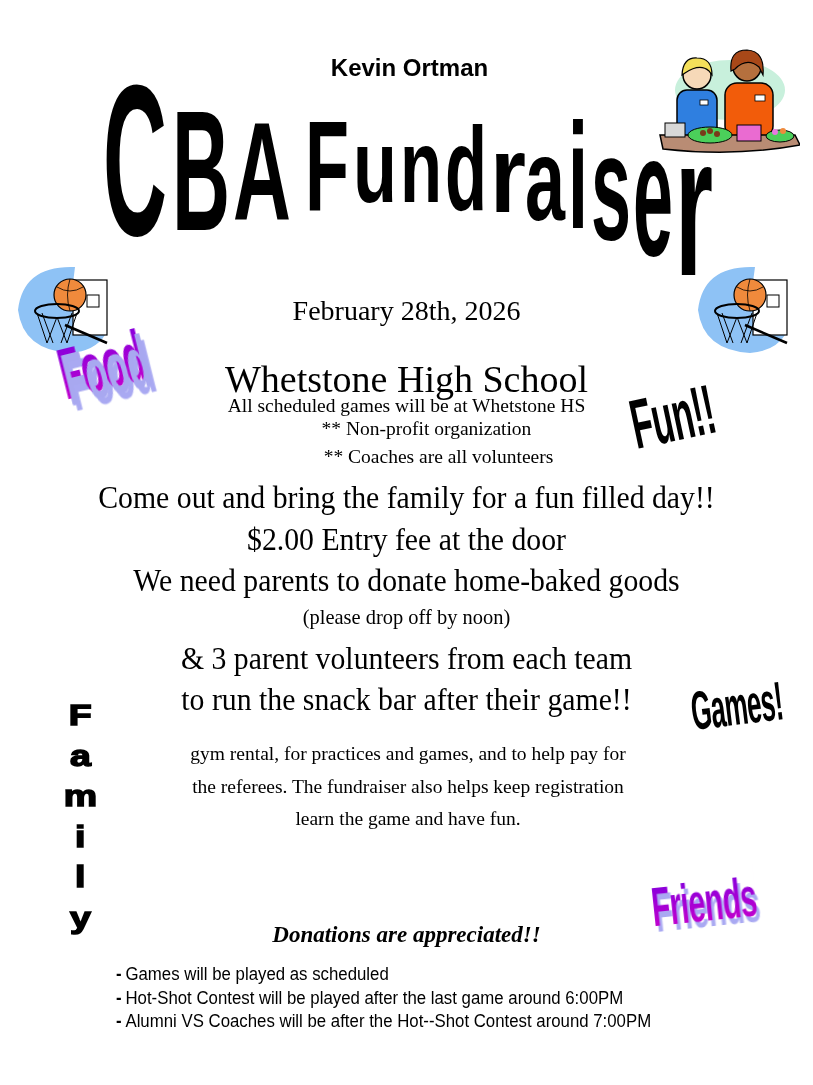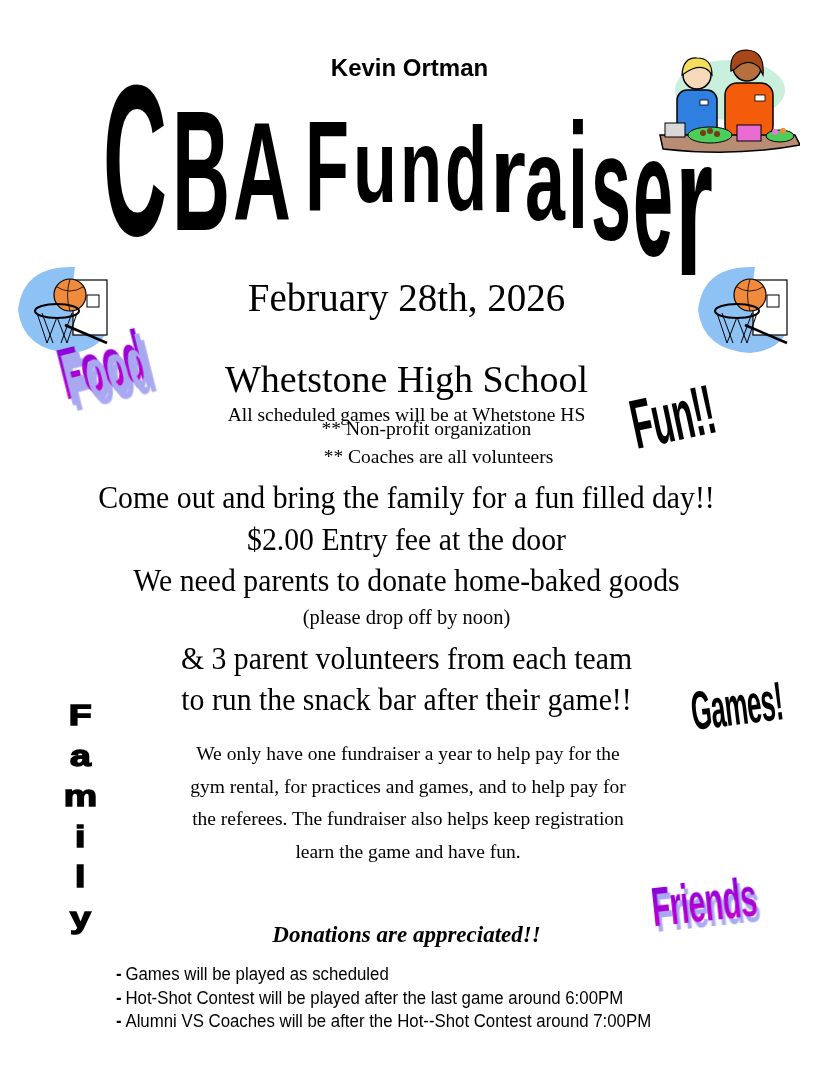--- a/index.html
+++ b/index.html
@@ -23,24 +23,24 @@
   .wa { font-family: "Liberation Sans", sans-serif; font-weight: bold; transform-origin: left bottom; letter-spacing: -1px; }
   .wa-food { top: 348px; left: 70px; font-size: 58px; transform: rotate(-14deg) scaleX(0.62) scaleY(1.25); color: #b000d8; text-shadow: 5px 5px 0 #a8a8f0; background: linear-gradient(180deg, #7a00e0 0%, #d000c8 100%); -webkit-background-clip: text; background-clip: text; -webkit-text-fill-color: transparent; filter: drop-shadow(5px 6px 0 #a9a9f2); }
   .wa-fun { top: 400px; left: 640px; font-size: 56px; transform: rotate(-12deg) scaleX(0.62) scaleY(1.25); color: #000; }
   .wa-games { top: 695px; left: 695px; font-size: 42px; transform: rotate(-7deg) scaleX(0.62) scaleY(1.3); color: #000; }
   .wa-friends { top: 885px; left: 655px; font-size: 46px; transform: rotate(-6deg) scaleX(0.66) scaleY(1.2); background: linear-gradient(180deg, #7a00e0 0%, #d000c8 100%); -webkit-background-clip: text; background-clip: text; -webkit-text-fill-color: transparent; filter: drop-shadow(4px 5px 0 #a9a9f2); }
 
   .family { top: 695px; left: 58px; width: 44px; display: flex; flex-direction: column; align-items: center; }
   .family span { font-family: "Liberation Sans", sans-serif; font-weight: 900; font-size: 30px; line-height: 40.5px; -webkit-text-stroke: 1.5px #000; transform: scaleX(1.25); }
 
   
-  .date { top: 277px; font-size: 39px; line-height: 42px; }
+  .date { top: 290px; font-size: 28px; line-height: 42px; }
   .school { top: 356px; font-size: 38px; line-height: 46px; }
   .note { font-size: 19.5px; line-height: 22px; }
-  .note1 { top: 404px; }
+  .note1 { top: 395px; }
   .note2 { top: 418px; padding-left: 20px; }
   .note3 { top: 446px; margin-left: 32px; }
 
   .big { font-size: 32px; line-height: 38px; transform: scaleX(0.93); }
   .line1 { top: 478px; }
   .line2 { top: 520px; }
   .line3 { top: 561px; }
   .line4 { top: 604px; font-size: 22px; line-height: 26px; transform: scaleX(0.93); }
   .line5 { top: 639px; }
   .line6 { top: 680px; }
@@ -182,21 +182,20 @@
 <div class="abs center-text note note3">**  Coaches are all volunteers</div>
 
 <div class="abs center-text big line1">Come out and bring the family for a fun filled day!!</div>
 <div class="abs center-text big line2">$2.00 Entry fee at the door</div>
 <div class="abs center-text big line3">We need parents to donate home-baked goods</div>
 <div class="abs center-text line4">(please drop off by noon)</div>
 <div class="abs center-text big line5">&amp; 3 parent volunteers from each team</div>
 <div class="abs center-text big line6">to run the snack bar after their game!!</div>
 
 <div class="abs para">
-  <p>We only have one fundraiser a year to help pay for the</p>
   <p>gym rental, for practices and games, and to help pay for</p>
   <p>the referees. The fundraiser also helps keep registration</p>
   <p>learn the game and have fun.</p>
 </div>
 
 <div class="abs center-text donations">Donations are appreciated!!</div>
 
 <div class="abs schedule">
   <div class="item"><span class="bullet">-</span><span>Games will be played as scheduled</span></div>
   <div class="item"><span class="bullet">-</span><span>Hot-Shot Contest will be played after the last game around 6:00PM</span></div>

